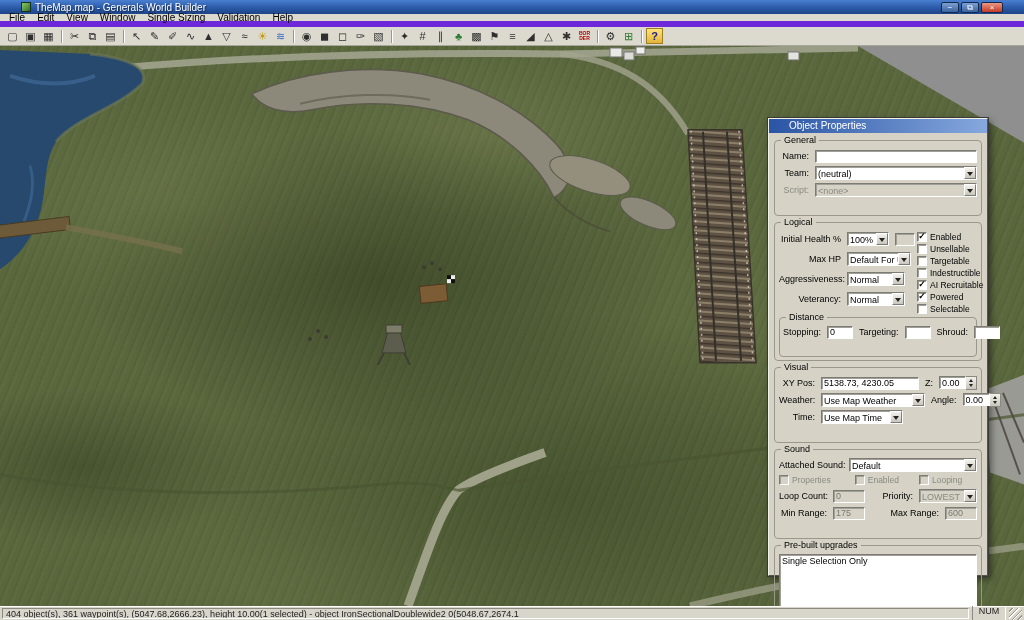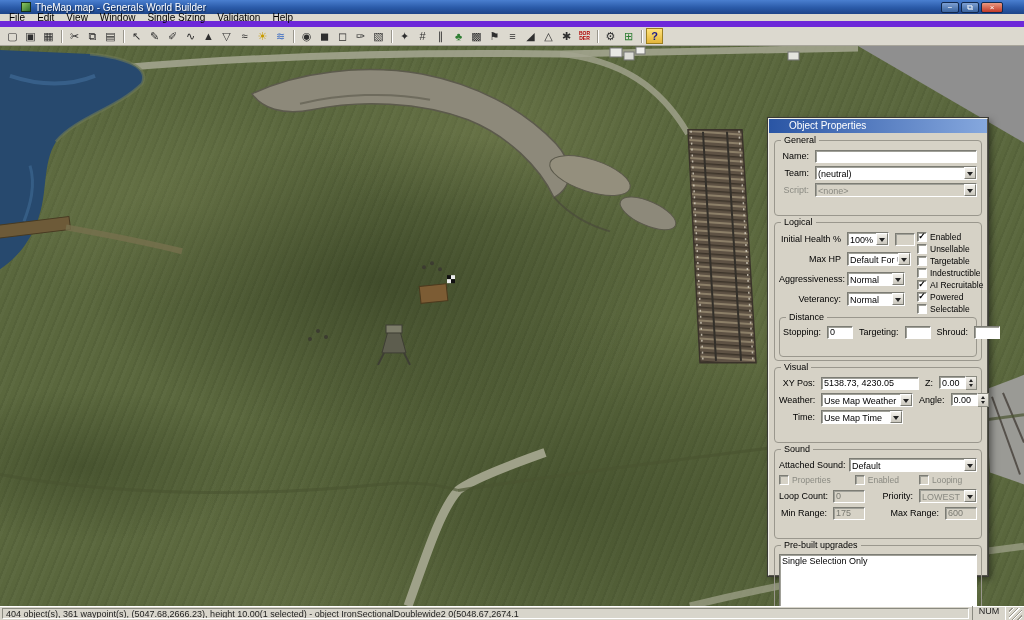--- a/index.html
+++ b/index.html
@@ -74,21 +74,21 @@
 .cb.checked::after{content:"✓";font-weight:bold;margin-top:-1px}
 .cb.dis{background:#d6d2c6}
 .cblbl{font-size:8.5px;margin-left:3px;white-space:nowrap}
 .grp.dist{margin-top:2px;padding:7px 3px 2px}
 .listbox{height:64px;background:#fff;border:1px solid;border-color:#7c7c74 #fff #fff #7c7c74;box-shadow:inset 1px 1px 0 #a0a098;font-size:9px;padding:1px 2px;overflow:hidden}
 .listitem{height:11px;line-height:11px;white-space:nowrap}
 
 
 .w30{width:30px}.w36{width:36px}.w48{width:48px}.w62{width:62px}.w64{width:64px}
 .in20{width:20px;flex:0 0 auto}.in26{width:26px;flex:0 0 auto}.in32{width:32px;flex:0 0 auto}
-.cmb40{width:42px;flex:0 0 auto}.cmb58{width:58px;flex:0 0 auto}.cmb66{width:64px;flex:0 0 auto}.cmb80{width:82px;flex:0 0 auto}.cmb92{width:92px;flex:0 0 auto}
+.cmb40{width:42px;flex:0 0 auto}.cmb58{width:58px;flex:0 0 auto}.cmb66{width:64px;flex:0 0 auto}.cmb80{width:82px;flex:0 0 auto}.cmb92{width:104px;flex:0 0 auto}
 .spin .txt{width:27px}
 
 
 .statusbar{height:14px;background:#d8d5cb;border-top:1px solid #fff;display:flex;align-items:center;font-size:9px;color:#1c1c1c;padding:1px 2px;gap:3px;flex:0 0 auto}
 .sb-main{flex:1;height:11px;line-height:10px;padding:0 3px;border:1px solid;border-color:#8a8a80 #fff #fff #8a8a80;white-space:nowrap;overflow:hidden}
 .sb-num{width:34px;height:17px;line-height:10px;text-align:center;border:1px solid;border-color:#8a8a80 #fff #fff #8a8a80;flex:0 0 auto}
 .grip{width:13px;height:12px;background:repeating-linear-gradient(135deg,transparent 0 2px,#9a978d 2px 3px,#fff 3px 4px);flex:0 0 auto}
 </style>
 </head>
 <body>

